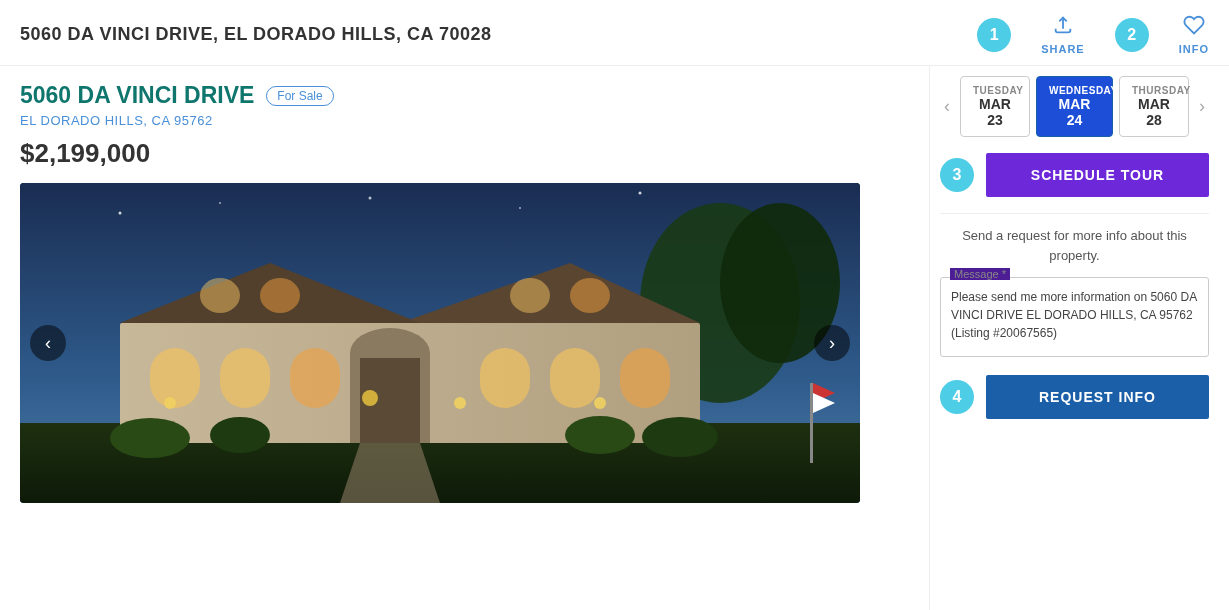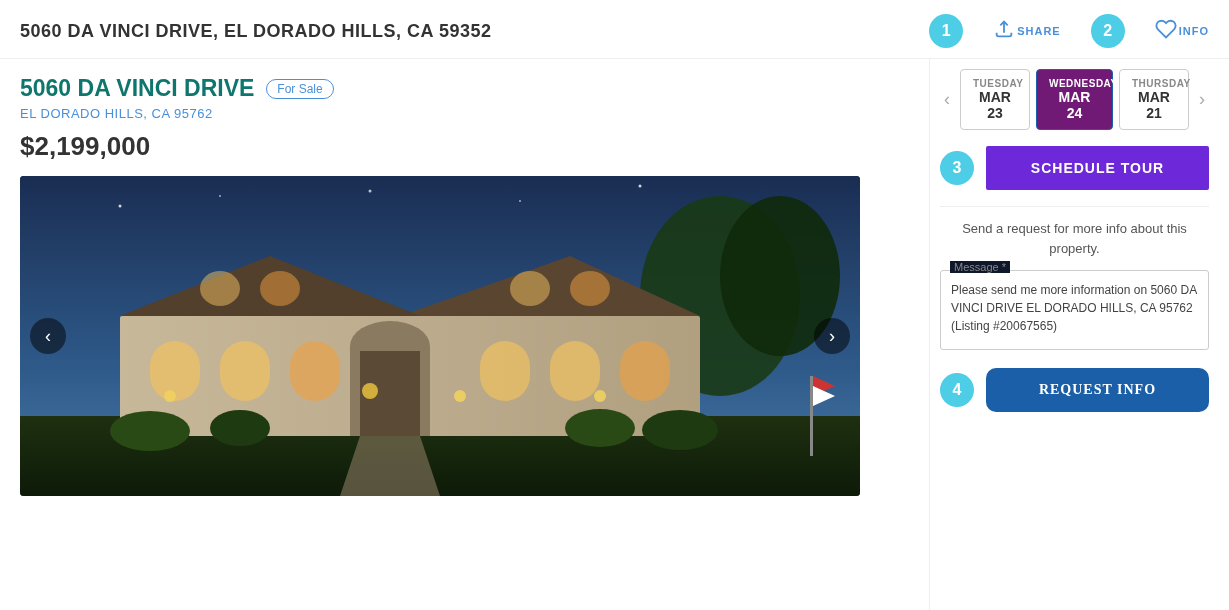--- a/index.html
+++ b/index.html
@@ -45,21 +45,21 @@
       border-radius: 50%;
       display: flex;
       align-items: center;
       justify-content: center;
       color: #fff;
       font-weight: bold;
       font-size: 16px;
     }
     .action-btn {
       display: flex;
-      flex-direction: row;
+      flex-direction: column;
       align-items: center;
       gap: 2px;
       cursor: pointer;
       text-decoration: none;
     }
     .action-btn .icon-wrap {
       font-size: 20px;
       color: #4a90d9;
     }
     .action-btn .label {
@@ -183,21 +183,21 @@
     }
     .date-card {
       border: 1px solid #ccc;
       border-radius: 4px;
       padding: 8px 12px;
       text-align: center;
       cursor: pointer;
       min-width: 70px;
     }
     .date-card.selected {
-      background: #701a75;
+      background: #1d4ed8;
       border-color: #1a5fa8;
       color: #fff;
     }
     .date-card .day-name {
       font-size: 10px;
       font-weight: bold;
       letter-spacing: 0.5px;
       text-transform: uppercase;
       color: inherit;
     }
@@ -244,21 +244,21 @@
     }
 
     .message-field-wrapper {
       position: relative;
       margin-bottom: 14px;
     }
     .message-field-label {
       position: absolute;
       top: -9px;
       left: 10px;
-      background: #0f172a;
+      background: #4c1d95;
       padding: 0 4px;
       font-size: 11px;
       color: #888;
     }
     .message-textarea {
       width: 100%;
       height: 80px;
       border: 1px solid #ccc;
       border-radius: 3px;
       padding: 10px;
@@ -278,37 +278,36 @@
     .request-btn {
       flex: 1;
       background: #1a5fa8;
       color: #fff;
       border: none;
       padding: 14px 10px;
       font-size: 14px;
       font-weight: bold;
       letter-spacing: 1px;
       cursor: pointer;
-      border-radius: 10px;
-      font-family: Liberation Serif, serif;
+      border-radius: 2px;
     }
 
     
     .house-svg {
       width: 100%;
       height: 100%;
     }
   </style>
 </head>
 <body>
 
 <div class="page-wrapper">
 
   <div class="top-bar">
-    <span class="top-address">5060 DA VINCI DRIVE, EL DORADO HILLS, CA 59352</span>
+    <span class="top-address">5060 DA VINCI DRIVE, EL DORADO HILLS, CA 70028</span>
     <div class="top-actions">
       <div class="step-badge">1</div>
       <a class="action-btn">
         <span class="icon-wrap">
           <svg width="22" height="22" viewBox="0 0 24 24" fill="none" stroke="#4a90d9" stroke-width="2">
             <path d="M4 16v2a2 2 0 002 2h12a2 2 0 002-2v-2"></path>
             <polyline points="16 8 12 4 8 8"></polyline>
             <line x1="12" y1="4" x2="12" y2="16"></line>
           </svg>
         </span>
@@ -422,21 +421,21 @@
         <div class="date-card">
           <div class="day-name">TUESDAY</div>
           <div class="month-day">MAR 23</div>
         </div>
         <div class="date-card selected">
           <div class="day-name">WEDNESDAY</div>
           <div class="month-day">MAR 24</div>
         </div>
         <div class="date-card">
           <div class="day-name">THURSDAY</div>
-          <div class="month-day">MAR 21</div>
+          <div class="month-day">MAR 28</div>
         </div>
         <button class="date-nav">›</button>
       </div>
 
       <div class="schedule-row">
         <div class="step-badge">3</div>
         <button class="schedule-btn">SCHEDULE TOUR</button>
       </div>
 
       <hr class="divider">

